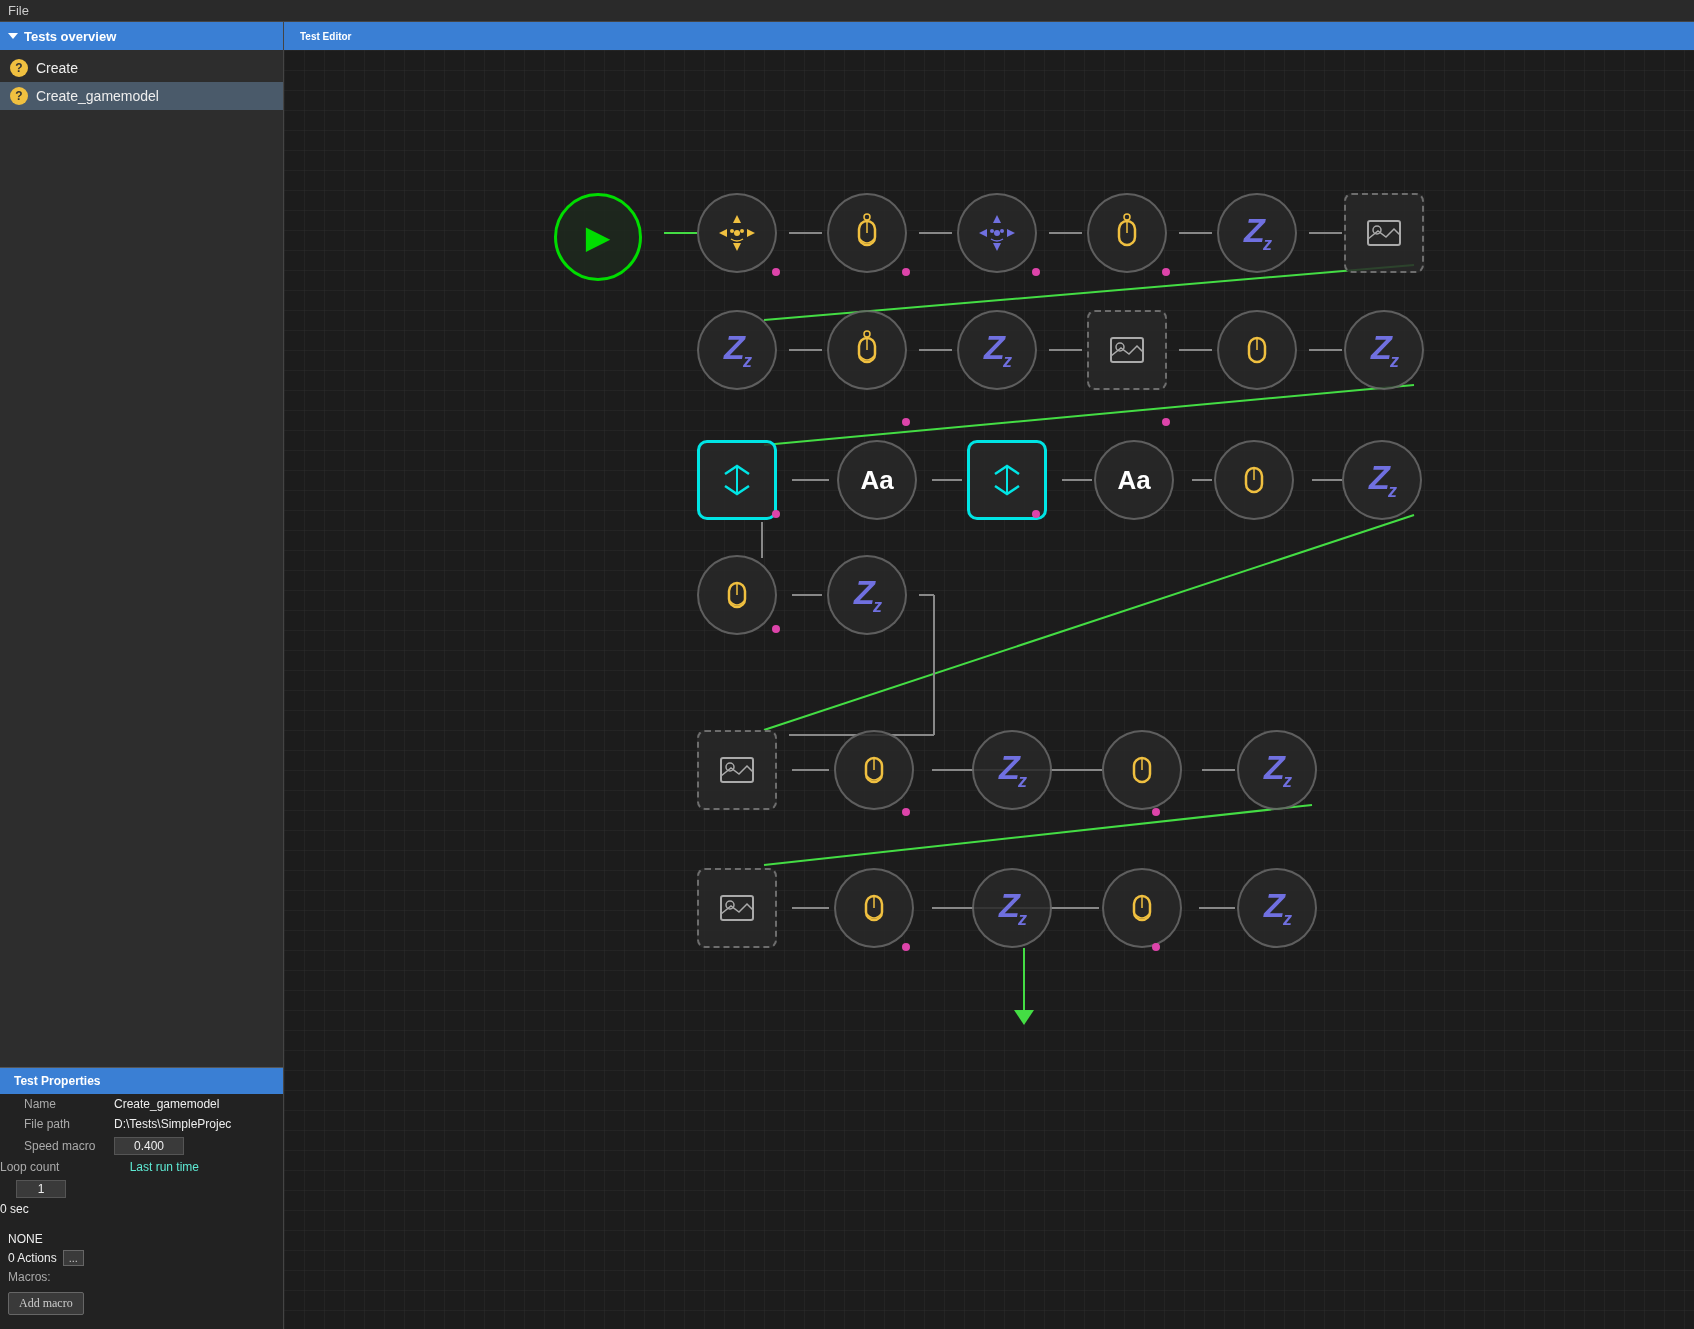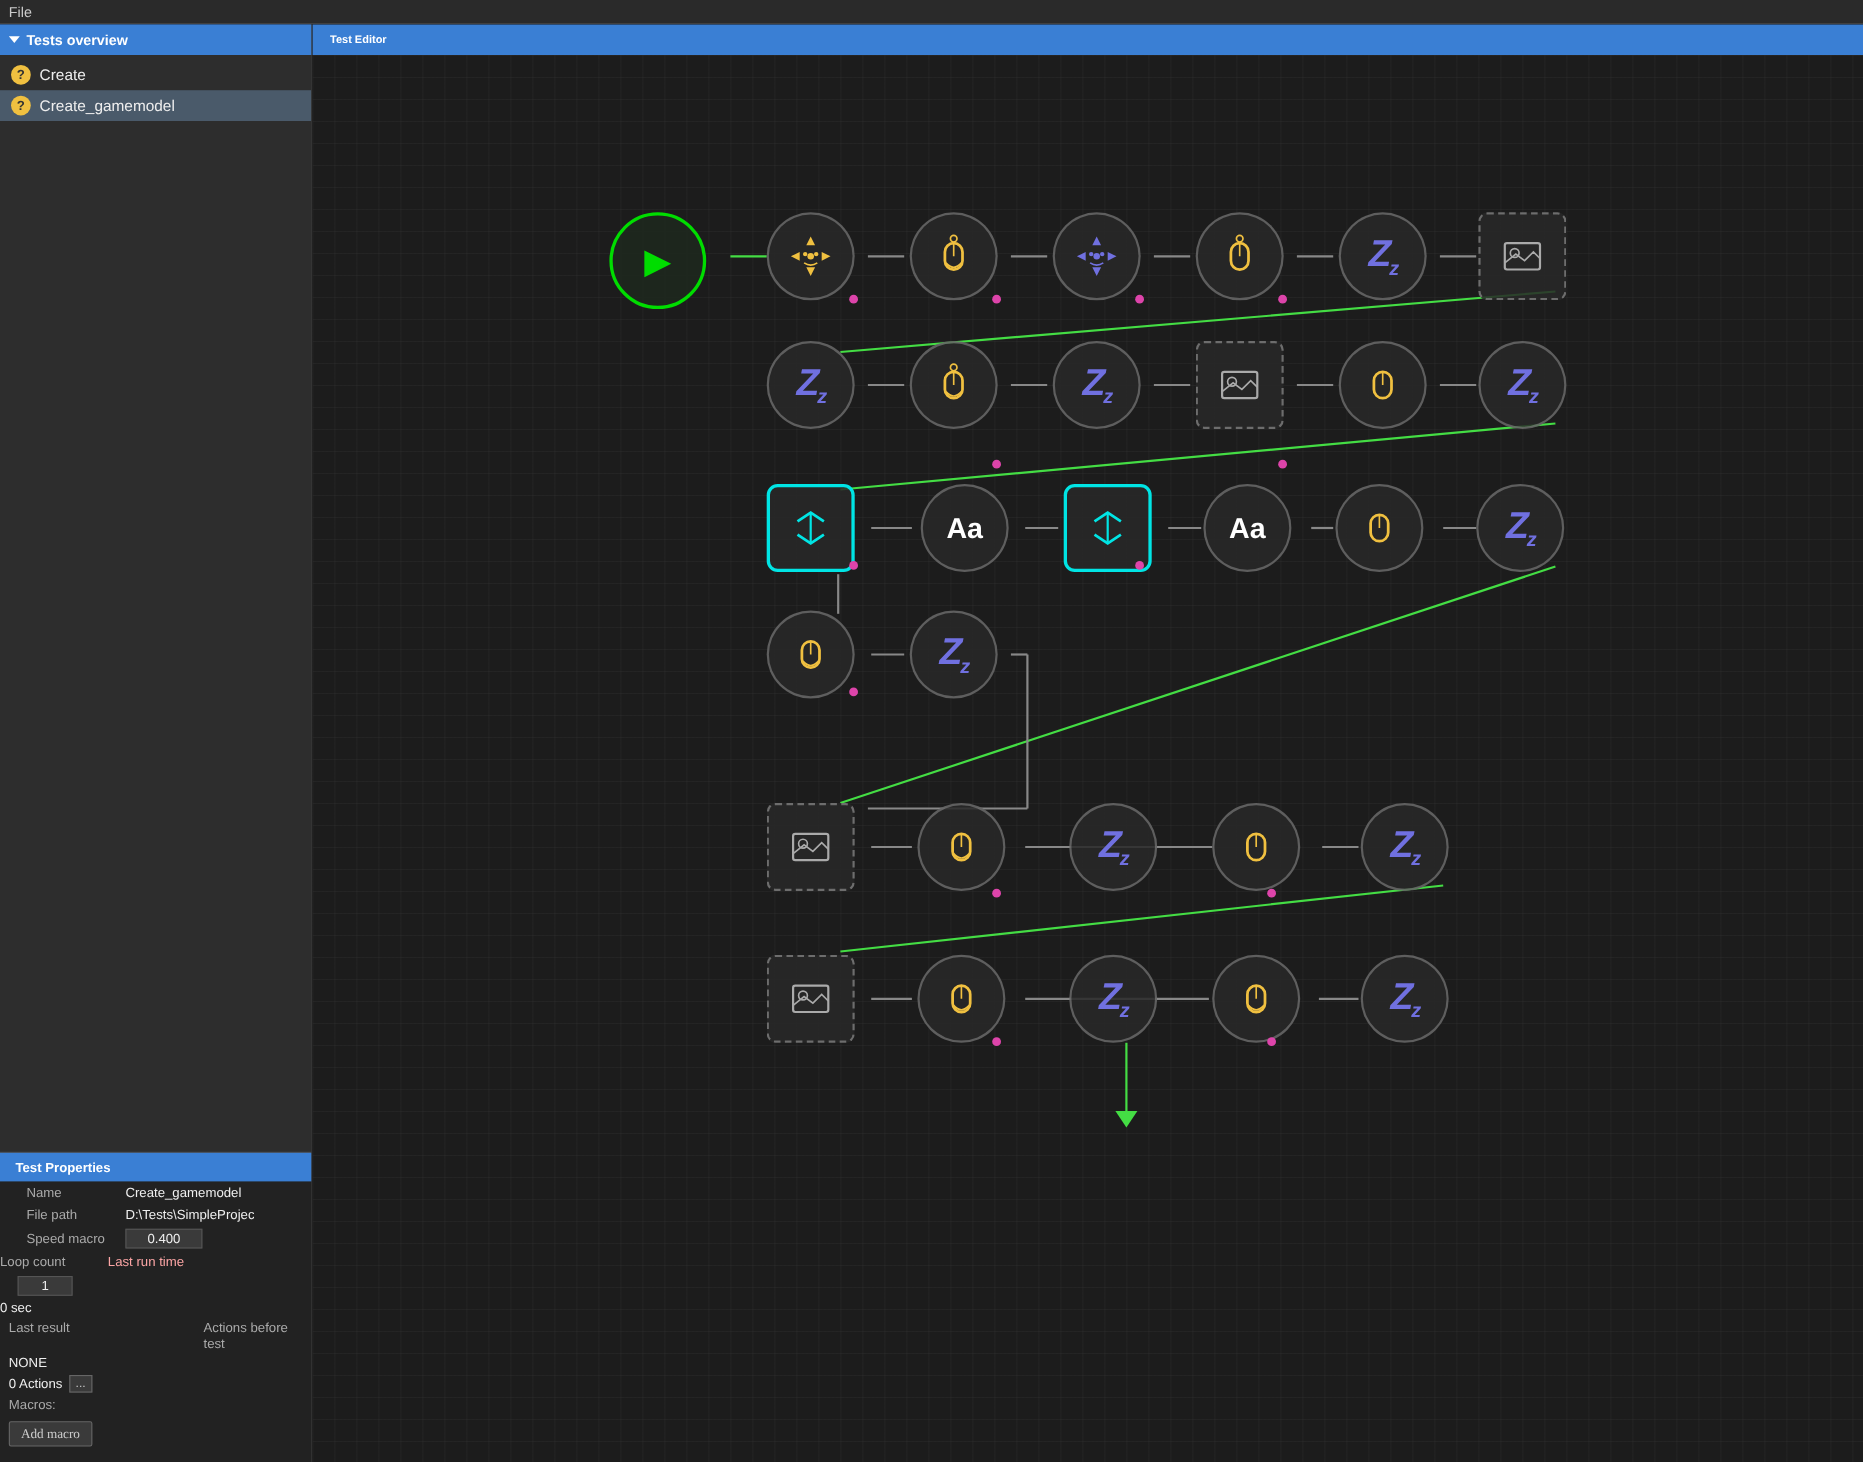--- a/index.html
+++ b/index.html
@@ -285,33 +285,29 @@
       <div class="prop-row">
         <span class="prop-label">File path</span>
         <span class="prop-value truncate">D:\Tests\SimpleProjec</span>
       </div>
       <div class="prop-row">
         <span class="prop-label">Speed macro</span>
         <input class="prop-input" type="text" value="0.400" style="">
       </div>
       <div style="display:flex; padding: 2px 0; font-size:12px; align-items:flex-start;">
         <span class="prop-label">Loop count</span>
-        <span class="prop-label" style="color:#fca5a5; margin-left:8px;">Last run time</span>
+        <span class="prop-label" style="color:#5eead4; margin-left:19px;text-align:right;">Last run time</span>
       </div>
       <div style="display:flex; padding: 2px 8px; font-size:12px; align-items:center; gap:60px;">
         <input class="loop-input" type="text" value="1" style="">
       </div>
       <div style="display:flex; padding: 2px 0; font-size:12px; gap: 8px;">
         <span class="prop-value">0 sec</span>
       </div>
-      <div style="display:flex; padding: 2px 8px; font-size:12px; gap:8px;">
-        <span class="prop-label">Last result</span>
-        <span class="prop-label" style="margin-left:auto;">Actions before test</span>
-      </div>
-      <div style="display:flex; padding: 2px 8px; font-size:12px; gap:8px; align-items:flex-start;">
+      <div style="display:flex; padding: 2px 8px; font-size:12px; gap:8px; align-items:flex-start;margin-top:12px;">
         <span class="prop-value">NONE</span>
       </div>
       <div class="actions-row">
         <span class="prop-value">0 Actions</span>
         <button class="actions-dots-btn">...</button>
       </div>
       <div class="prop-section-row">
         <span>Macros:</span>
       </div>
       <button class="add-macro-btn">Add macro</button>

